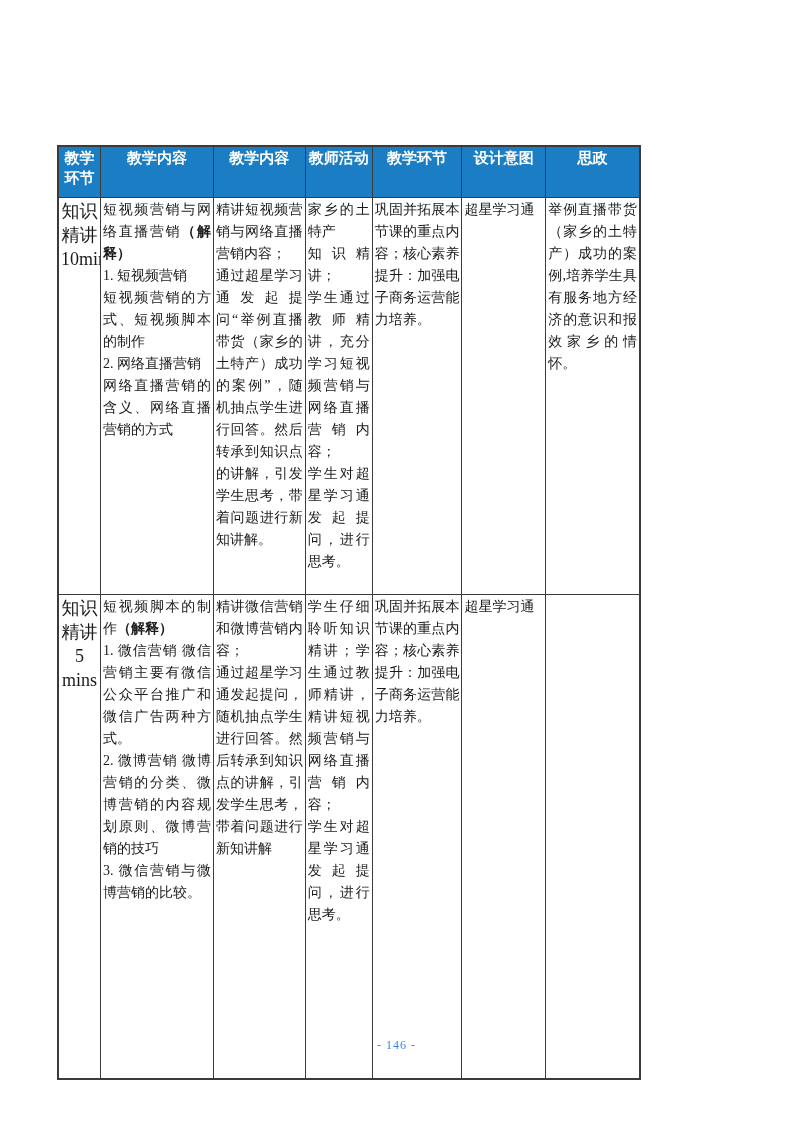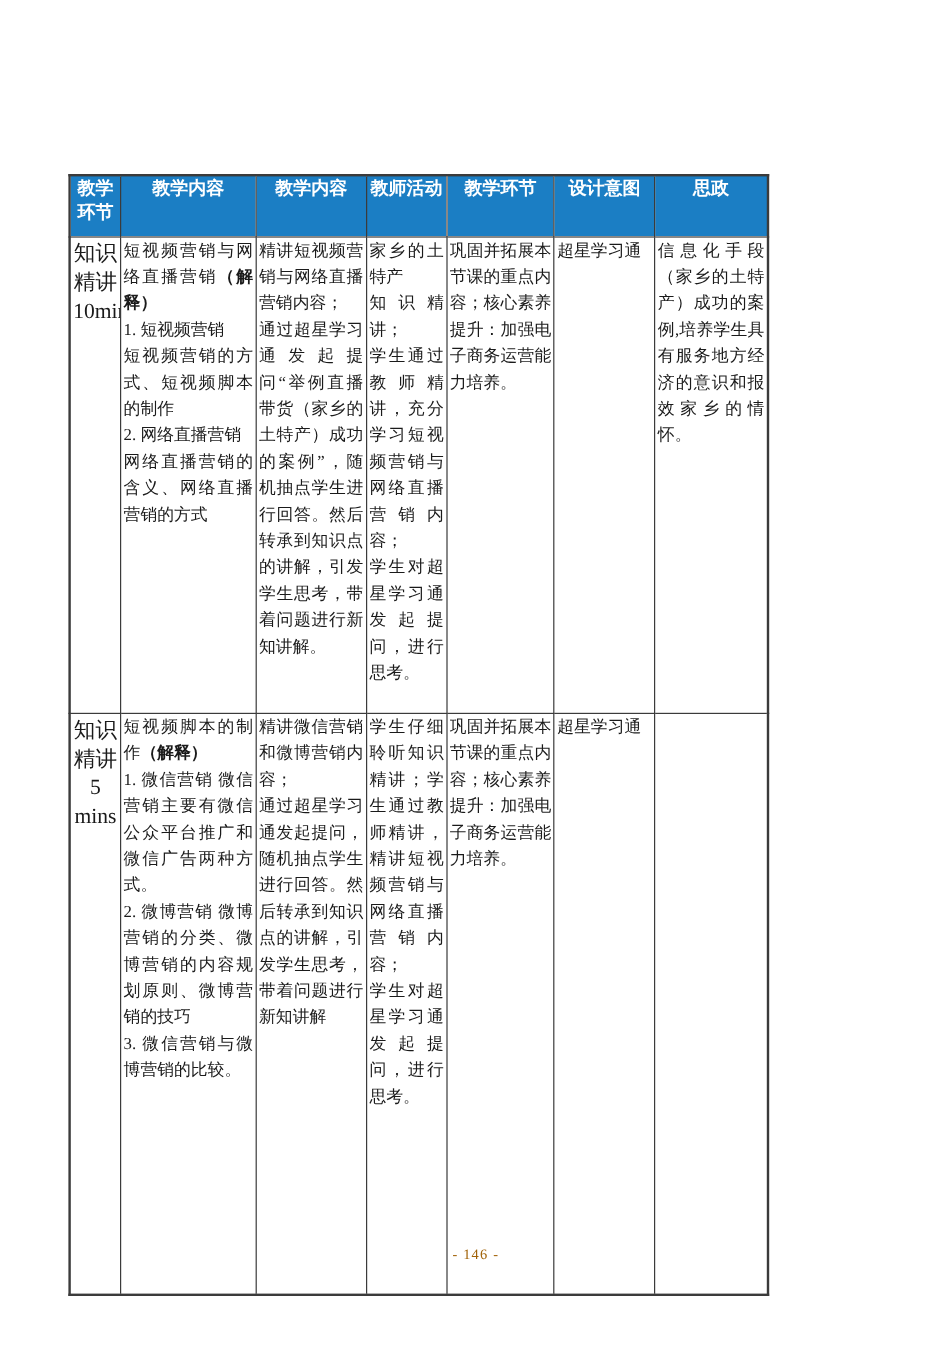--- a/index.html
+++ b/index.html
@@ -57,21 +57,21 @@
   .pre { white-space: pre-wrap; }
   .bold { font-weight: bold; }
   .footer {
     position: absolute;
     left: 0;
     width: 100%;
     top: 1038px;
     text-align: center;
     font-size: 12px;
     letter-spacing: 1px;
-    color: #a16207;
+    color: #3b82f6;
   }
   col.c-stage   { width: 7.3%; }
   col.c-content { width: 19.4%; }
   col.c-teacher { width: 15.8%; }
   col.c-student { width: 11.5%; }
   col.c-intent  { width: 15.4%; }
   col.c-it      { width: 14.4%; }
   col.c-ideo    { width: 16.2%; }
 </style>
 </head>
@@ -124,21 +124,21 @@
 学生通过教师精讲，充分学习短视频营销与网络直播营销内容；
 学生对超星学习通发起提问，进行思考。</div>
         </td>
         <td>
           <div class="cell-text pre">巩固并拓展本节课的重点内容；核心素养提升：加强电子商务运营能力培养。</div>
         </td>
         <td>
           <div class="cell-text pre">超星学习通</div>
         </td>
         <td>
-          <div class="cell-text pre">信息化手段（家乡的土特产）成功的案例,培养学生具有服务地方经济的意识和报效家乡的情怀。</div>
+          <div class="cell-text pre">举例直播带货（家乡的土特产）成功的案例,培养学生具有服务地方经济的意识和报效家乡的情怀。</div>
         </td>
       </tr>
       <tr class="row-2">
         <td class="stage">知识
 精讲
 5 mins</td>
         <td>
           <div class="cell-text">
             <span>短视频脚本的制作</span><span class="bold">（解释）</span>
             <div class="pre">1. 微信营销 微信营销主要有微信公众平台推广和微信广告两种方式。

